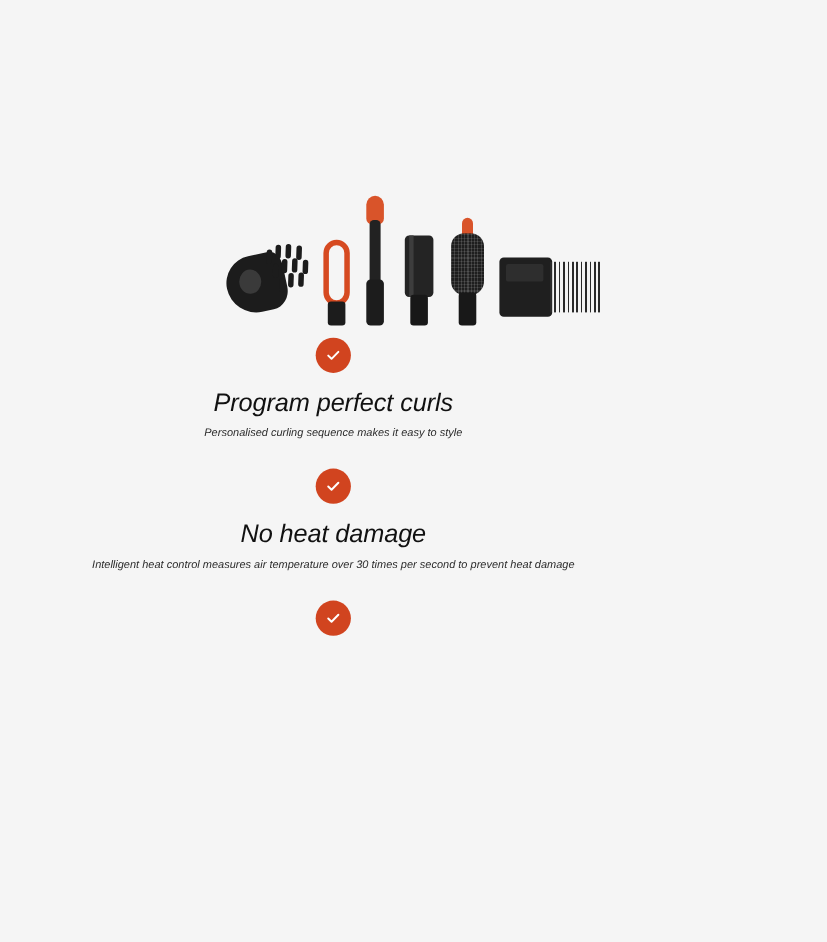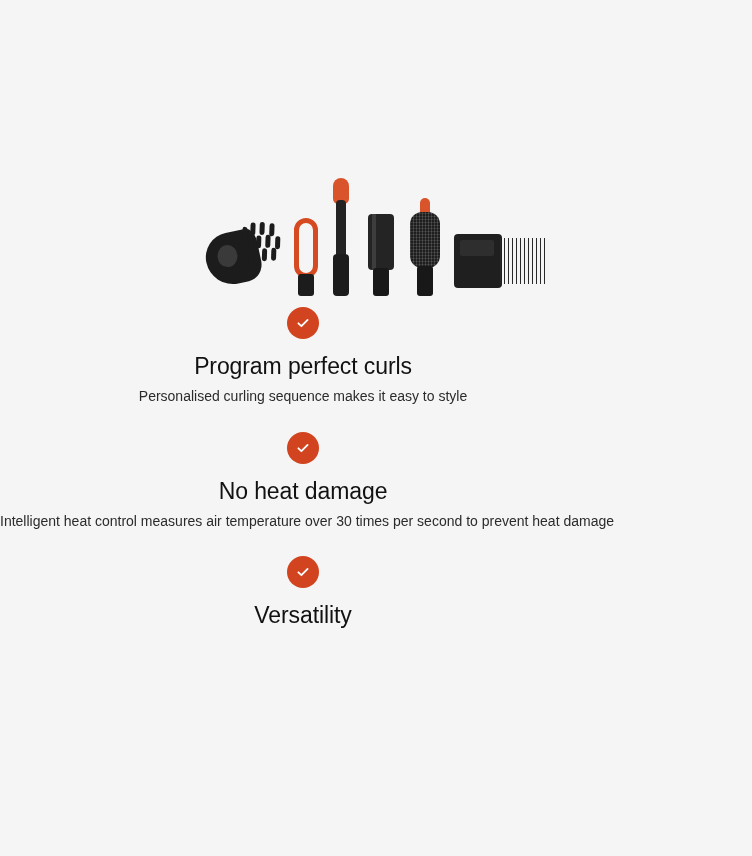--- a/index.html
+++ b/index.html
@@ -255,20 +255,21 @@
     height: 46px;
     background-image: repeating-linear-gradient(90deg, #2a2a2a 0 1.5px, transparent 1.5px 4px);
   }
 
   
   .features {
     position: absolute;
     left: 0;
     top: 300px;
     width: 606px;
+    font-style: italic;
   }
   .feature {
     text-align: center;
     margin-bottom: 26px;
   }
   .check-badge {
     width: 32px;
     height: 32px;
     border-radius: 50%;
     background: #d1441f;
@@ -282,21 +283,21 @@
   }
   .feature-title {
     font-size: 23px;
     font-weight: 400;
     line-height: 1.15;
     color: #111;
     margin: 0 0 8px 0;
     letter-spacing: -0.1px;
   }
   .feature-desc {
-    font-size: 14px;
+    font-size: 10px;
     font-weight: 400;
     color: #2b2b2b;
     line-height: 1.3;
     margin: 0;
     white-space: nowrap;
   }
   .f1 { margin-top: 7px; }
   .f2 { margin-top: 24px; }
   .f3 { margin-top: 24px; }
 </style>
@@ -376,18 +377,17 @@
       <h2 class="feature-title">No heat damage</h2>
       <p class="feature-desc">Intelligent heat control measures air temperature over 30 times per second to prevent heat damage</p>
     </div>
 
     <div class="feature f3">
       <div class="check-badge">
         <svg width="16" height="16" viewBox="0 0 16 16" aria-hidden="true">
           <path d="M3.4 8.3 L6.4 11.2 L12.6 4.9" fill="none" stroke="#ffffff" stroke-width="1.8" stroke-linecap="round" stroke-linejoin="round"></path>
         </svg>
       </div>
-      <h2 class="feature-title">Versatility</h2>
     </div>
 
   </div>
 
 </div>
 
 </body></html>

